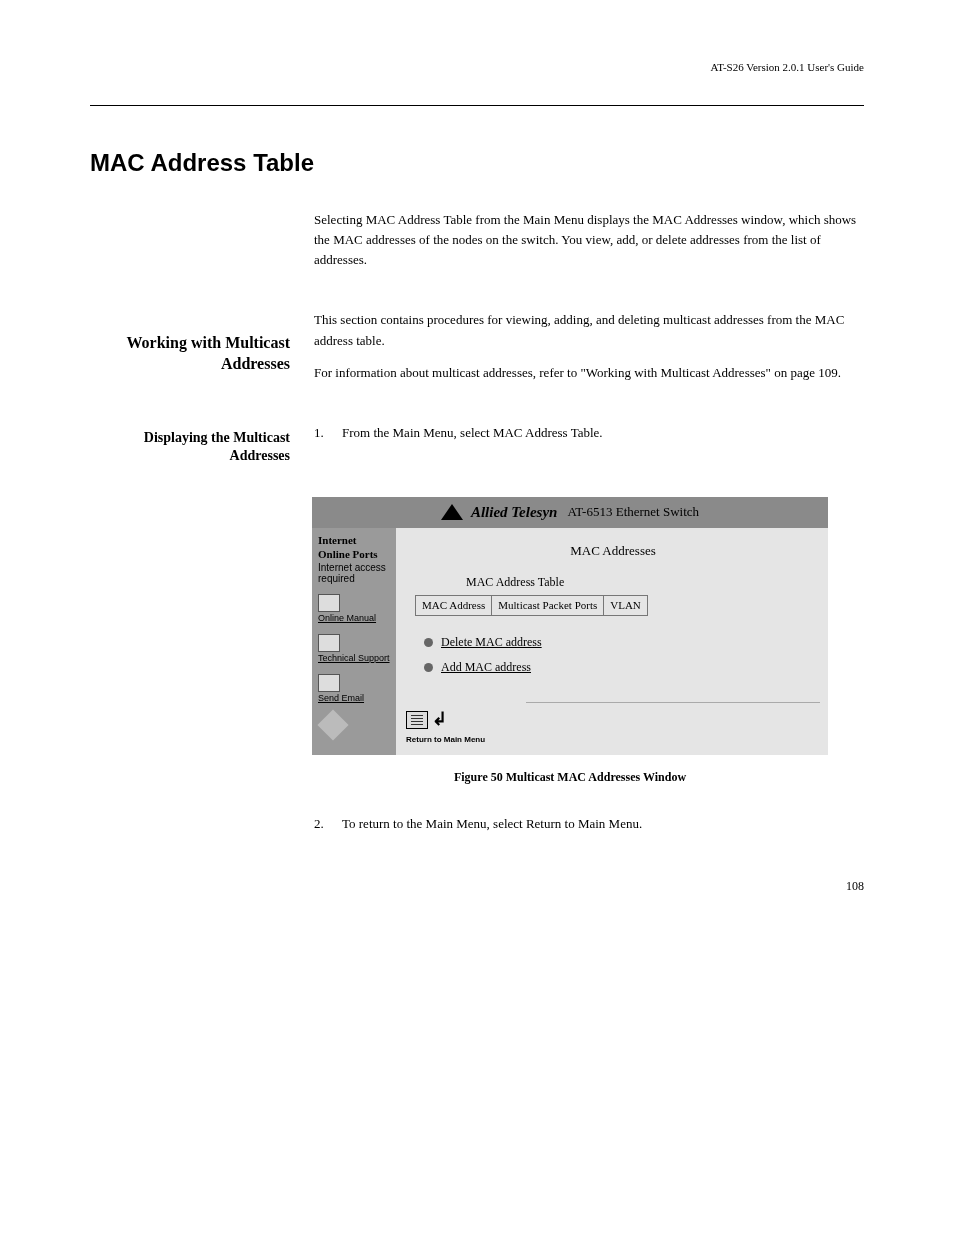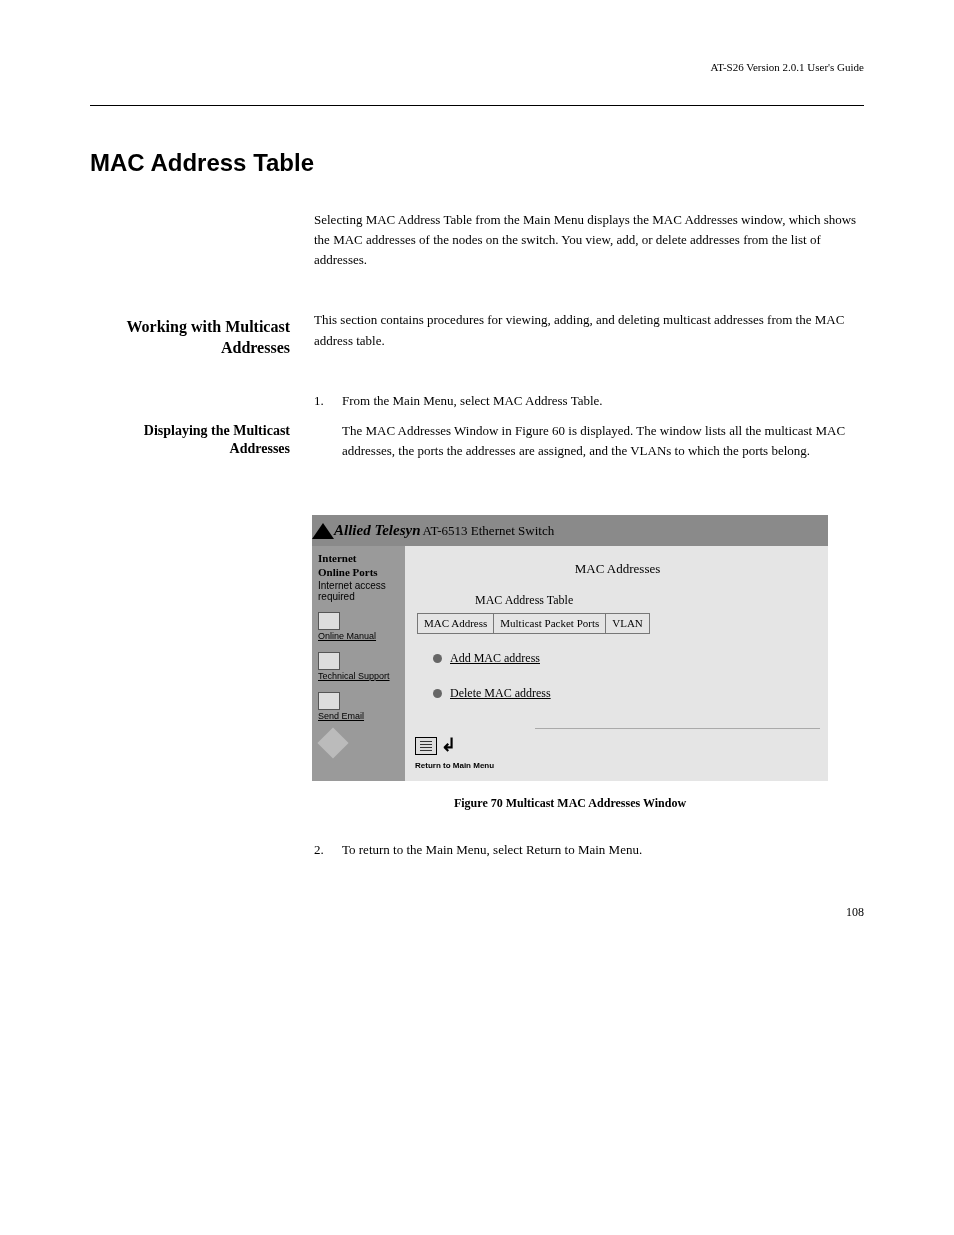--- a/index.html
+++ b/index.html
@@ -62,21 +62,22 @@
     .screenshot {
       width: 516px;
       margin: 10px 0 14px 222px;
       font-family: Verdana, Geneva, sans-serif;
     }
     .hdr-bar {
       background: #8a8a8a;
       padding: 5px 0;
       display: flex;
       align-items: center;
-      gap: 0;
+      gap: 8px;
+      justify-content: center;
     }
     .logo-shape {
       width: 22px; height: 16px; position: relative;
     }
     .logo-tri {
       width: 0; height: 0; position: absolute;
       border-left: 11px solid transparent;
       border-right: 11px solid transparent;
       border-bottom: 16px solid #000;
     }
@@ -86,21 +87,21 @@
     }
     .hdr-model {
       font-family: "Times New Roman", serif;
       font-size: 13px; color: #000; margin-left: 2px;
     }
     .app-body {
       display: flex;
       background: #fff;
     }
     .sidebar {
-      width: 93px; background: #9a9a9a;
+      width: 84px; background: #9a9a9a;
       padding: 6px 6px 10px 6px;
       font-size: 9px;
       color: #000;
     }
     .sb-title { font-weight: bold; font-size: 11px; line-height: 1.1; margin-bottom: 2px; font-family: "Times New Roman", serif; }
     .sb-note { font-size: 10px; line-height: 1.1; margin-bottom: 10px; }
     .sb-item { margin-bottom:10px; }
     .sb-icon {
       width: 22px; height: 18px; background:#ddd; border:1px solid #555; display:block; margin-bottom:2px;
     }
@@ -113,21 +114,21 @@
     .mp-title {
       text-align:center; font-family:"Times New Roman", serif;
       font-size:13px; margin: 8px 0 14px 0;
     }
     .mp-subtitle {
       font-family:"Times New Roman", serif; font-size:12px; margin-bottom:4px;
       margin-left: 60px;
     }
     .mp-table {
       border-collapse: collapse;
-      margin-left: 2px;
+      margin-left: 9px;
       margin-bottom: 16px;
       border-radius: 6px;
     }
     .mp-table td {
       border:1px solid #777; font-size:11px; padding:2px 6px; font-family:"Times New Roman",serif;
     }
     .mp-action {
       display:flex; align-items:center; gap:8px;
       margin: 8px 0 0 18px;
     }
@@ -186,31 +187,31 @@
   <div class="col-left"></div>
   <div class="col-right">
     <p>Selecting MAC Address Table from the Main Menu displays the MAC Addresses window, which shows the MAC addresses of the nodes on the switch. You view, add, or delete addresses from the list of addresses.</p>
   </div>
 </div>
 
 <div class="two-col">
   <div class="col-left align-top">Working with Multicast Addresses</div>
   <div class="col-right">
     <p>This section contains procedures for viewing, adding, and deleting multicast addresses from the MAC address table.</p>
+    <p>For information about multicast addresses, refer to "Working with Multicast Addresses" on page 109.</p>
   </div>
 </div>
 
 <div class="two-col">
   <div class="col-left align-top" style="font-size:14px;">Displaying the Multicast Addresses</div>
   <div class="col-right">
     <div class="step-row">
       <div class="step-num">1.</div>
       <div class="step-body">
         <p>From the Main Menu, select MAC Address Table.</p>
-        <p>The MAC Addresses Window in Figure 60 is displayed. The window lists all the multicast MAC addresses, the ports the addresses are assigned, and the VLANs to which the ports belong.</p>
       </div>
     </div>
   </div>
 </div>
 
 <div class="screenshot">
   <div class="hdr-bar">
     <div class="logo-shape">
         <div class="logo-tri"></div>
       </div>
@@ -244,41 +245,41 @@
       <table class="mp-table">
         <tbody>
             <tr>
           <td>MAC Address</td>
           <td>Multicast Packet Ports</td>
           <td>VLAN</td>
         </tr>
       </tbody>
         </table>
 
+      <div class="mp-action" style="margin-top:18px;">
+        <span class="mp-bullet"></span>
+        <span class="mp-action-link">Delete MAC address</span>
+      </div>
       <div class="mp-action">
         <span class="mp-bullet"></span>
         <span class="mp-action-link">Add MAC address</span>
-      </div>
-      <div class="mp-action" style="margin-top:18px;">
-        <span class="mp-bullet"></span>
-        <span class="mp-action-link">Delete MAC address</span>
       </div>
 
       <hr class="mp-hr">
       <div class="mp-return">
         <span class="mp-return-icon"></span>
         <span class="mp-return-arrow">↲</span>
       </div>
       <div class="mp-return-label">Return to Main Menu</div>
     </div>
   </div>
 </div>
 
 <div class="figure-caption">
-  <b>Figure 70   Multicast MAC Addresses Window</b>
+  <b>Figure 50   Multicast MAC Addresses Window</b>
 </div>
 
 <div class="two-col">
   <div class="col-left"></div>
   <div class="col-right">
     <div class="step-row">
       <div class="step-num">2.</div>
       <div class="step-body">To return to the Main Menu, select Return to Main Menu.</div>
     </div>
   </div>

